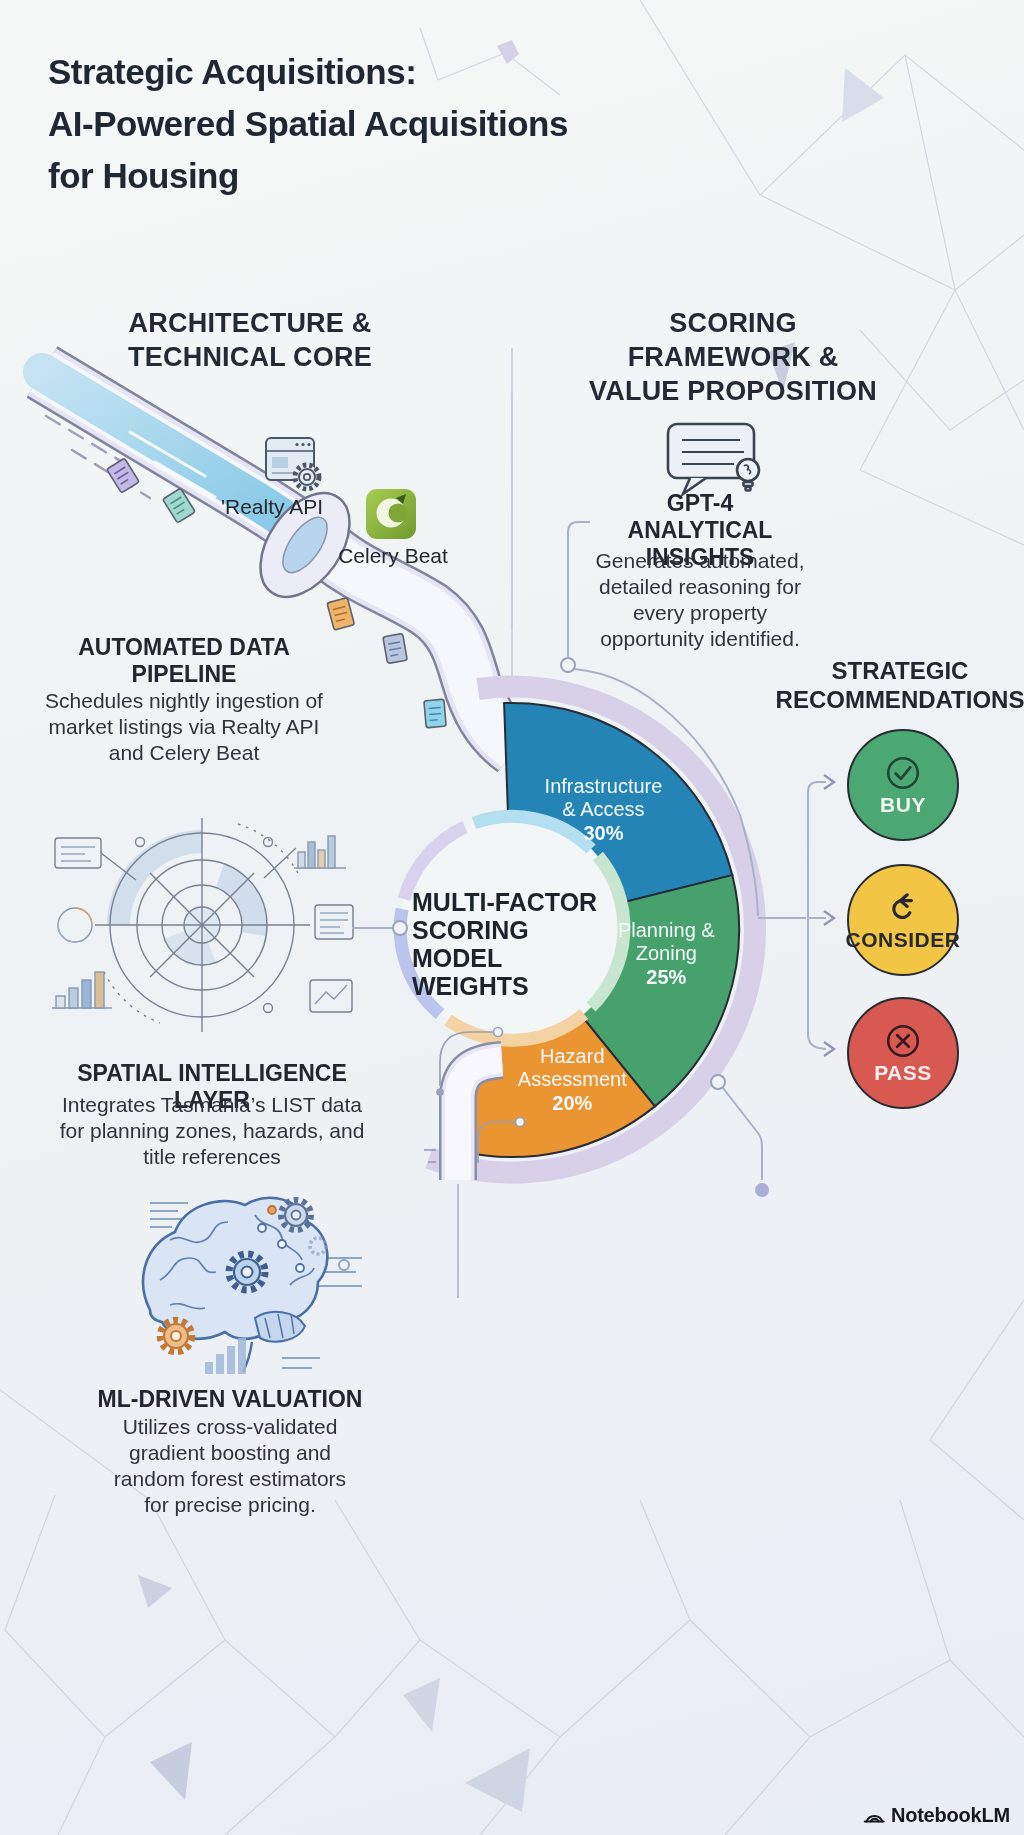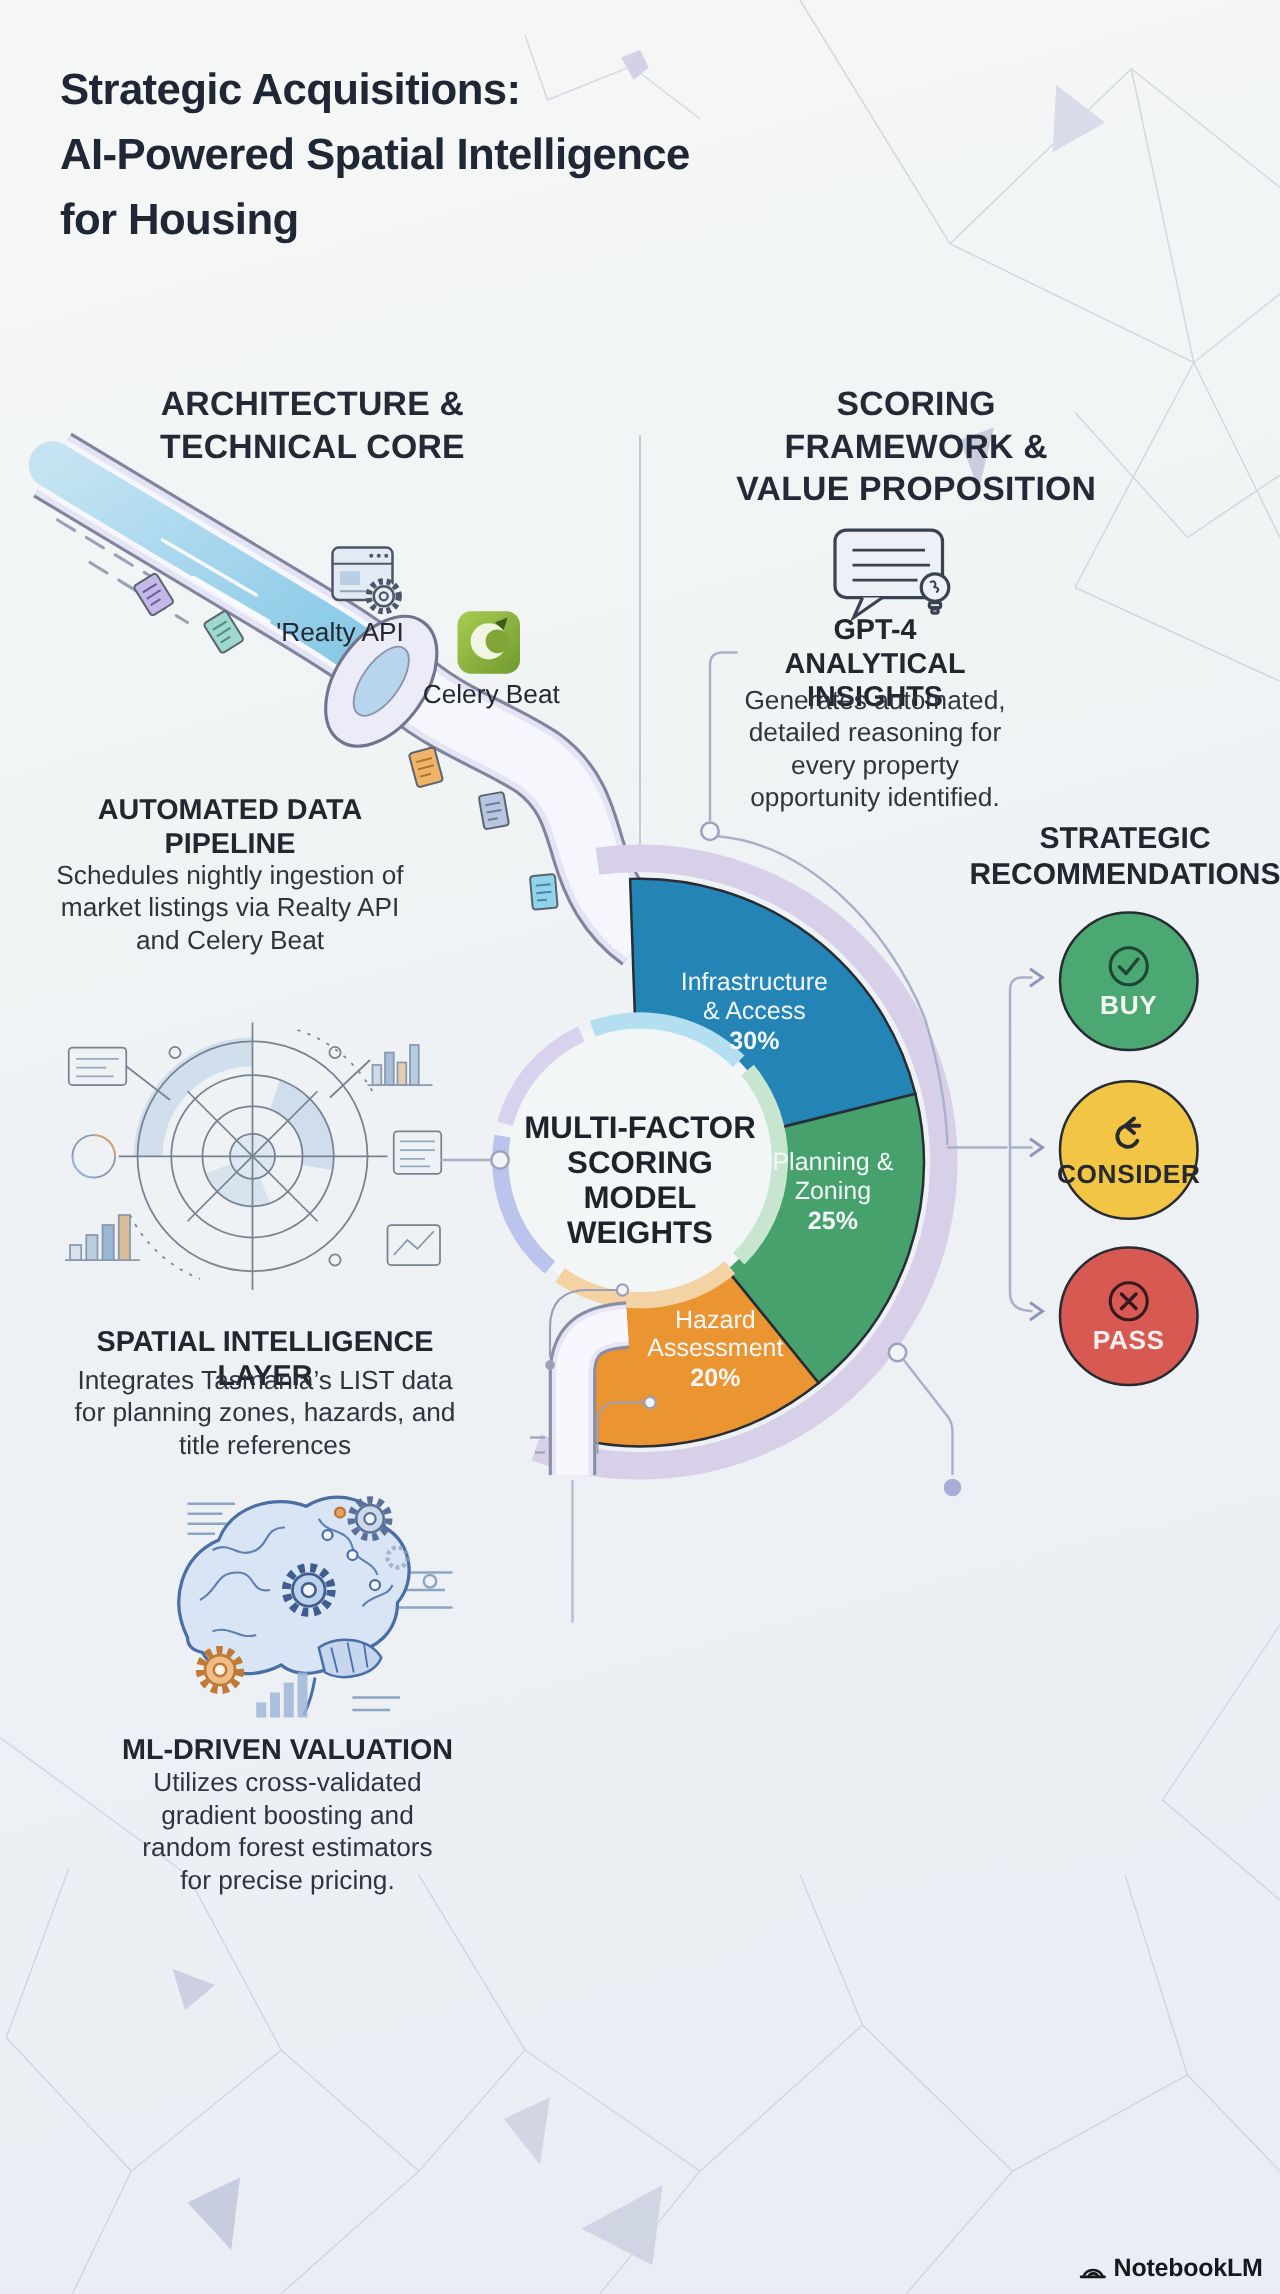--- a/index.html
+++ b/index.html
@@ -8,21 +8,21 @@
     background:linear-gradient(165deg,#f5f8f6 0%,#eff2f4 45%,#e9edf4 100%);
     font-family:"Liberation Sans","DejaVu Sans",sans-serif;color:#30353c;
   }
   .abs{position:absolute;}
   svg{display:block;}
   .title{left:48px;top:46px;width:720px;font-size:35px;line-height:52px;font-weight:700;color:#1f2734;letter-spacing:-0.5px;}
   .col-header{font-size:27px;line-height:34px;font-weight:800;color:#232a36;text-align:center;letter-spacing:0.2px;}
   .sec-heading{font-weight:800;color:#22272f;font-size:23px;line-height:27px;text-align:center;}
   .sec-body{font-size:21px;line-height:26px;color:#2f343c;text-align:center;}
   .small-label{font-size:21px;color:#23272e;text-align:center;}
-  .pie-center-text{left:412px;top:888px;width:200px;text-align:center;font-size:25px;line-height:28px;font-weight:800;color:#1d232b;}
+  .pie-center-text{left:412px;top:888px;width:200px;font-size:25px;line-height:28px;font-weight:800;color:#1d232b;}
   .pie-label{position:absolute;width:124px;text-align:center;color:#f4f8fa;font-size:20px;line-height:23px;}
   .pie-label .pl-pct{font-weight:700;margin-top:1px;}
   .rec-circle{
     position:absolute;width:112px;height:112px;border-radius:50%;border:2.5px solid #272c33;
     display:flex;flex-direction:column;align-items:center;justify-content:center;box-sizing:border-box;
   }
   .rec-label{font-size:21px;font-weight:800;letter-spacing:0.5px;margin-top:1px;}
   .rec-icon{width:38px;height:38px;}
   .gpt-heading{left:585px;top:490px;width:230px;}
   .footer{right:14px;bottom:8px;display:flex;align-items:center;gap:6px;}
@@ -313,21 +313,21 @@
 
       <circle cx="568" cy="665" r="7" fill="#f1f4f6" stroke="#9aa3bd"></circle>
       <circle cx="400" cy="928" r="7" fill="#f1f4f6" stroke="#9aa3bd"></circle>
       <circle cx="718" cy="1082" r="7" fill="#f1f4f6" stroke="#9aa3bd"></circle>
       <circle cx="762" cy="1190" r="7" fill="#a9aed8" stroke="none"></circle>
     </g>
   </svg>
 
   <div class="abs title">
     <div>Strategic Acquisitions:</div>
-    <div>AI-Powered Spatial Intelligence</div>
+    <div>AI-Powered Spatial Acquisitions</div>
     <div>for Housing</div>
   </div>
 
   <div class="abs col-header" style="left:120px;top:306px;width:260px;">ARCHITECTURE &amp; TECHNICAL CORE</div>
   <div class="abs col-header" style="left:588px;top:306px;width:290px;text-align:center;">SCORING FRAMEWORK &amp; VALUE PROPOSITION</div>
 
   <div class="abs small-label" style="left:192px;top:495px;width:160px;">'Realty API</div>
   <div class="abs small-label" style="left:313px;top:544px;width:160px;">Celery Beat</div>
 
   <div class="abs sec-heading" style="left:64px;top:634px;width:240px;">AUTOMATED DATA PIPELINE</div>

